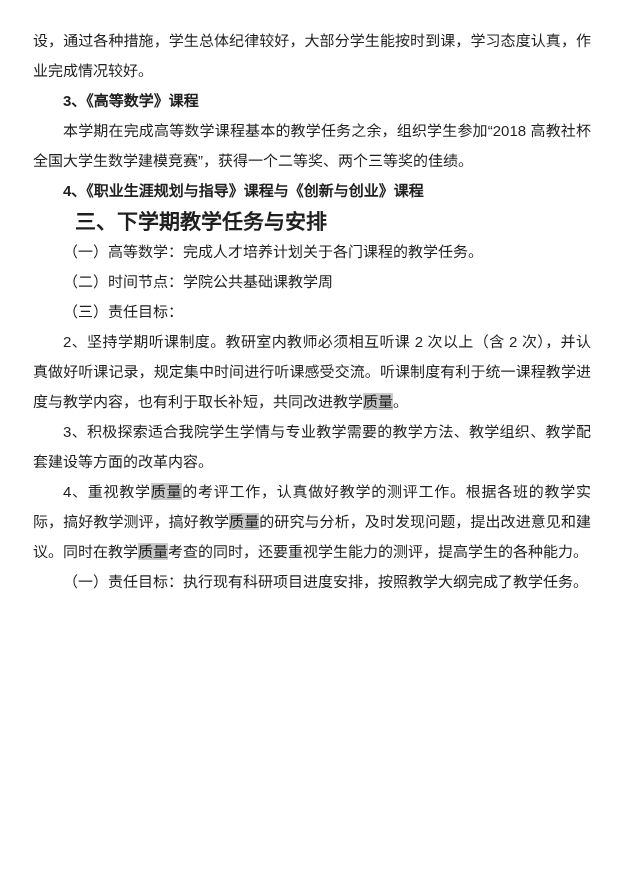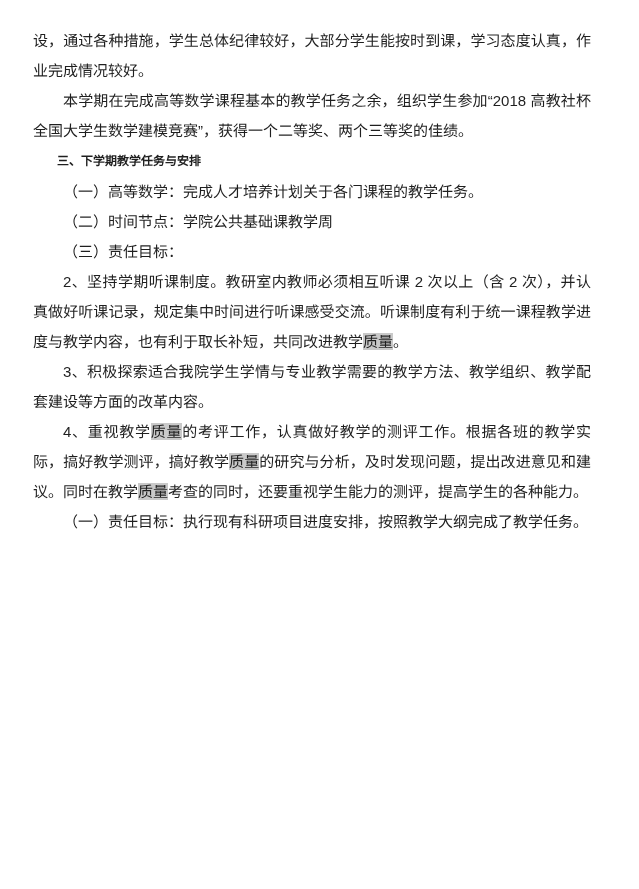--- a/index.html
+++ b/index.html
@@ -28,35 +28,37 @@
     text-indent: 2em;
   }
   .page p.no-indent {
     text-indent: 0;
   }
   .subhead {
     font-weight: bold;
   }
   .section-heading {
     font-weight: bold;
-    font-size: 12px;
+    font-size: 21px;
     line-height: 31px;
   }
   mark {
     background: #c9c9c9;
     color: inherit;
     padding: 0;
   }
 </style>
 </head>
 <body>
 
 <div class="page">
   <p class="no-indent">设，通过各种措施，学生总体纪律较好，大部分学生能按时到课，学习态度认真，作业完成情况较好。</p>
+  <p class="subhead">3、《高等数学》课程</p>
   <p>本学期在完成高等数学课程基本的教学任务之余，组织学生参加“2018 高教社杯全国大学生数学建模竞赛”，获得一个二等奖、两个三等奖的佳绩。</p>
+  <p class="subhead">4、《职业生涯规划与指导》课程与《创新与创业》课程</p>
   <p class="section-heading">三、下学期教学任务与安排</p>
   <p>（一）高等数学：完成人才培养计划关于各门课程的教学任务。</p>
   <p>（二）时间节点：学院公共基础课教学周</p>
   <p>（三）责任目标：</p>
   <p>2、坚持学期听课制度。教研室内教师必须相互听课 2 次以上（含 2 次），并认真做好听课记录，规定集中时间进行听课感受交流。听课制度有利于统一课程教学进度与教学内容，也有利于取长补短，共同改进教学<mark style="background: rgb(201, 201, 201);">质量</mark>。</p>
   <p>3、积极探索适合我院学生学情与专业教学需要的教学方法、教学组织、教学配套建设等方面的改革内容。</p>
   <p>4、重视教学<mark style="background: rgb(201, 201, 201);">质量</mark>的考评工作，认真做好教学的测评工作。根据各班的教学实际，搞好教学测评，搞好教学<mark style="background: rgb(201, 201, 201);">质量</mark>的研究与分析，及时发现问题，提出改进意见和建议。同时在教学<mark style="background: rgb(201, 201, 201);">质量</mark>考查的同时，还要重视学生能力的测评，提高学生的各种能力。</p>
   <p>（一）责任目标：执行现有科研项目进度安排，按照教学大纲完成了教学任务。</p>
 </div>
 

